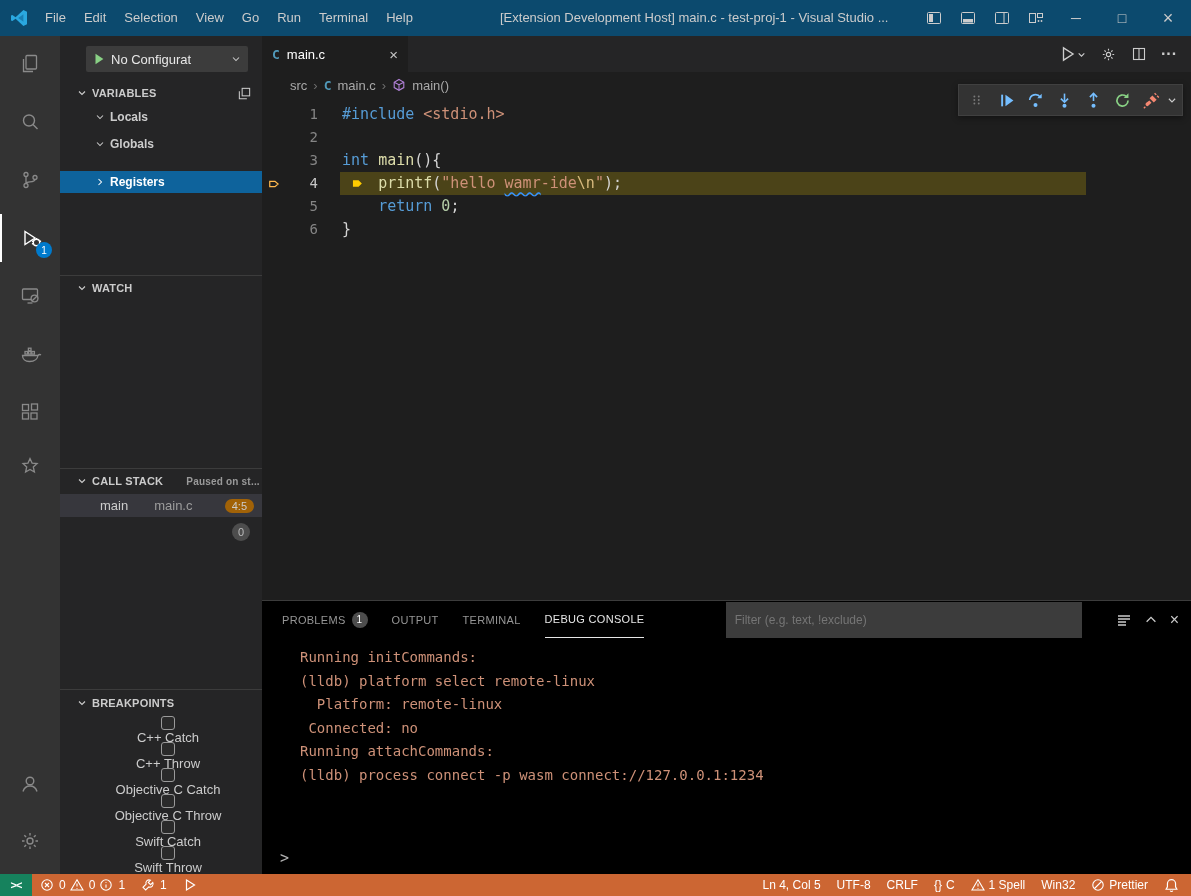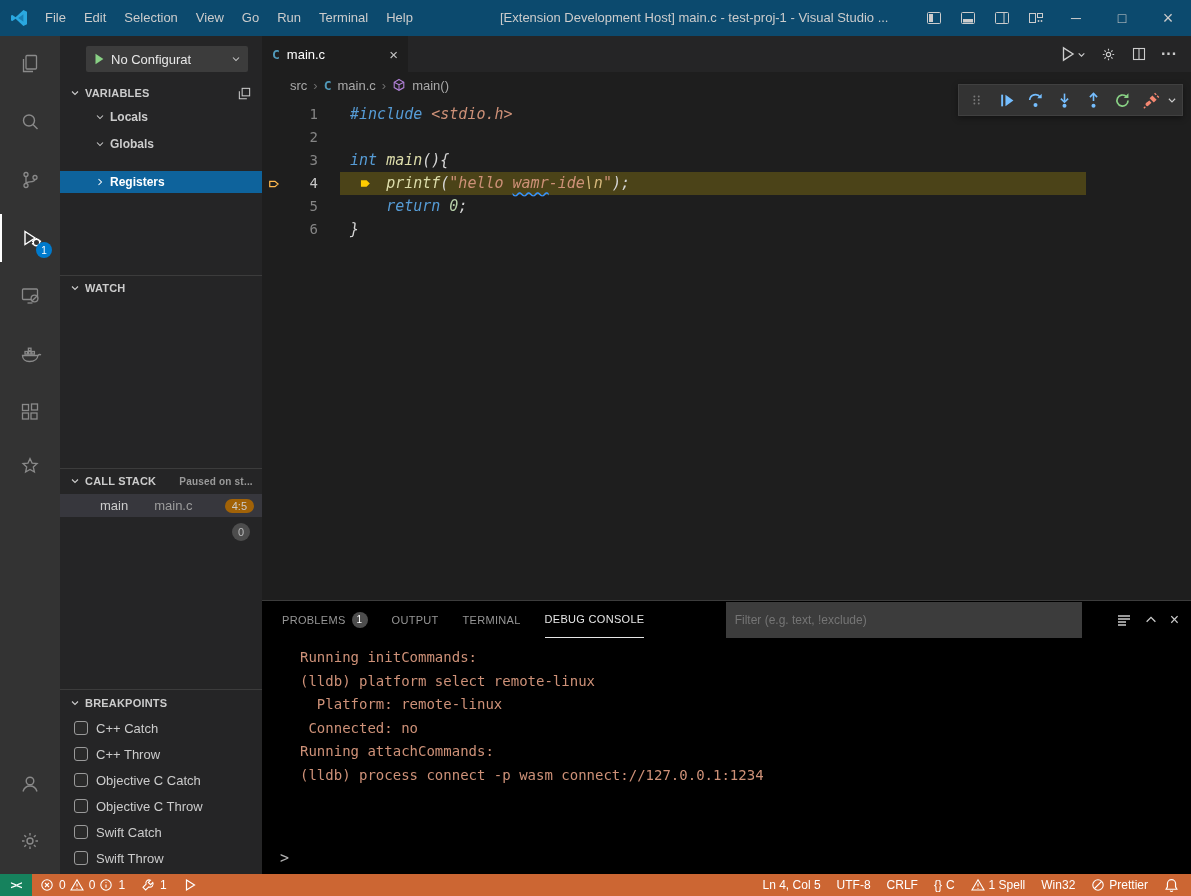--- a/index.html
+++ b/index.html
@@ -24,34 +24,34 @@
   .act-badge { position:absolute; right:8px; bottom:4px; width:16px; height:16px; border-radius:50%;
     background:#007acc; color:#fff; font-size:10px; display:flex; align-items:center; justify-content:center; }
 
   
   .sidebar { position:absolute; left:60px; top:36px; width:202px; height:838px; background:#252526; overflow:hidden; }
   .config-select { position:absolute; left:26px; top:10px; width:162px; height:26px; background:#3c3c3c; border-radius:2px;
     display:flex; align-items:center; padding:0 6px; gap:5px; }
   .config-label { font-size:13px; color:#e8e8e8; white-space:nowrap; overflow:hidden; flex:1; }
   .sec-divider { position:absolute; left:0; width:202px; height:1px; background:#3c3c3c; }
   .sec-header { position:absolute; left:0; width:202px; height:22px; display:flex; align-items:center;
-    padding-left:9px; gap:4px; font-size:11px; font-weight:bold; color:#cccccc; letter-spacing:.2px; }
+    padding-left:16px; gap:4px; font-size:11px; font-weight:bold; color:#cccccc; letter-spacing:.2px; }
   .sec-note { font-size:10px; font-weight:bold; color:#9a9a9a; margin-left:19px; }
   .tree-row { position:absolute; left:0; width:202px; height:22px; display:flex; align-items:center;
     padding-left:34px; gap:4px; font-size:13px; color:#cccccc; }
   .tree-row.selected { background:#0e639c; color:#ffffff; }
   .frame-row { position:absolute; left:0; width:202px; height:23px; background:#37373d;
     display:flex; align-items:center; padding-left:40px; font-size:13px; }
   .frame-file { color:#9d9d9d; margin-left:26px; }
   .pos-badge { margin-left:auto; margin-right:8px; background:#a16207; color:#cccccc; font-size:11px;
     padding:1px 7px; border-radius:10px; }
   .zero-badge { position:absolute; right:12px; width:18px; height:18px; border-radius:50%; background:#4d4d4d;
     color:#bbbbbb; font-size:11px; display:flex; align-items:center; justify-content:center; }
   .bp-row { position:absolute; left:0; width:202px; height:24px; display:flex; align-items:center;
-    padding-left:14px; gap:8px; font-size:13px; color:#cccccc; }
+    padding-left:14px; font-size:13px; color:#cccccc;flex-direction:column; }
   .bp-check { width:14px; height:14px; border:1px solid #9a9a9a; border-radius:3px; background:#2a2a2a; flex:none; }
 
   
   .main { position:absolute; left:262px; top:36px; width:929px; height:838px; background:#1e1e1e; }
   .tabbar { position:absolute; left:0; top:0; width:929px; height:36px; background:#252526; display:flex; align-items:center; }
   .tab { width:146px; height:36px; background:#1e1e1e; display:flex; align-items:center; padding:0 10px; gap:7px; }
   .tab-label { font-size:13px; color:#ffffff; flex:1; }
   .c-ico { color:#519aba; font-weight:bold; font-size:13px; font-family:"DejaVu Sans Mono",monospace; }
   .tab-close { color:#c5c5c5; font-size:15px; }
   .editor-actions { margin-left:auto; display:flex; align-items:center; gap:14px; padding-right:14px; }
@@ -59,21 +59,21 @@
   .crumbs { position:absolute; left:0; top:36px; width:929px; height:26px; display:flex; align-items:center;
     padding-left:28px; gap:6px; font-size:13px; color:#a9a9a9; background:#1e1e1e; }
   .crumb-sep { color:#6e6e6e; }
 
   .editor { position:absolute; left:0; top:62px; width:929px; height:538px; background:#1e1e1e;
     font-family:"DejaVu Sans Mono",monospace; font-size:15px; padding-top:5px; }
   .code-line { position:relative; height:23px; line-height:23px; display:flex; }
   .glyph { width:16px; margin-left:6px; flex:none; display:flex; align-items:center; }
   .lnum { width:34px; flex:none; text-align:right; color:#858585; font-size:14px; }
   .current .lnum { color:#c6c6c6; }
-  .ltext { margin-left:32px; white-space:pre; color:#d4d4d4; position:relative; z-index:1;font-style:italic; }
+  .ltext { margin-left:24px; white-space:pre; color:#d4d4d4; position:relative; z-index:1; }
   .line-hl { position:absolute; left:78px; top:0; width:746px; height:23px; background:rgba(255,214,0,.20); z-index:0; }
   .inline-arrow { position:absolute; left:10px; top:4px; z-index:2; }
   .tk-kw { color:#569cd6; } .tk-fn { color:#dcdcaa; } .tk-str { color:#ce9178; }
   .tk-esc { color:#d7ba7d; } .tk-num { color:#b5cea8; } .tk-plain { color:#d4d4d4; }
   .squig { text-decoration:underline wavy #3794ff; text-decoration-skip-ink:none; text-underline-offset:3px; }
 
   .dbg-toolbar { position:absolute; top:48px; right:8px; height:32px; background:#333333; border:1px solid #404040;
     box-shadow:0 2px 6px rgba(0,0,0,.4); display:flex; align-items:center; padding:0 5px; gap:3px; z-index:20; }
   .dbg-btn { width:26px; height:26px; display:flex; align-items:center; justify-content:center; }
 

